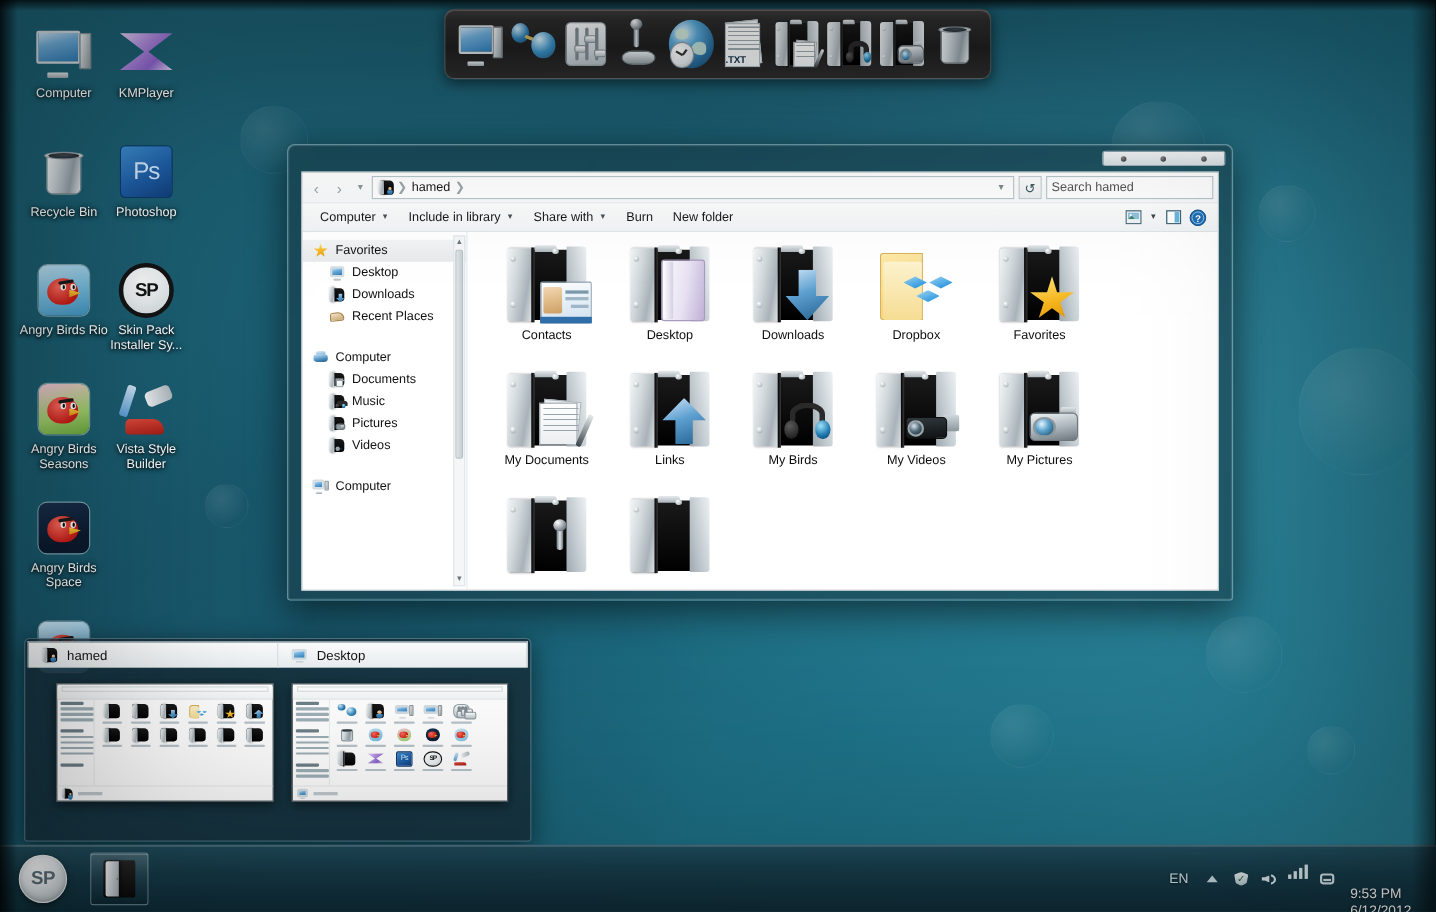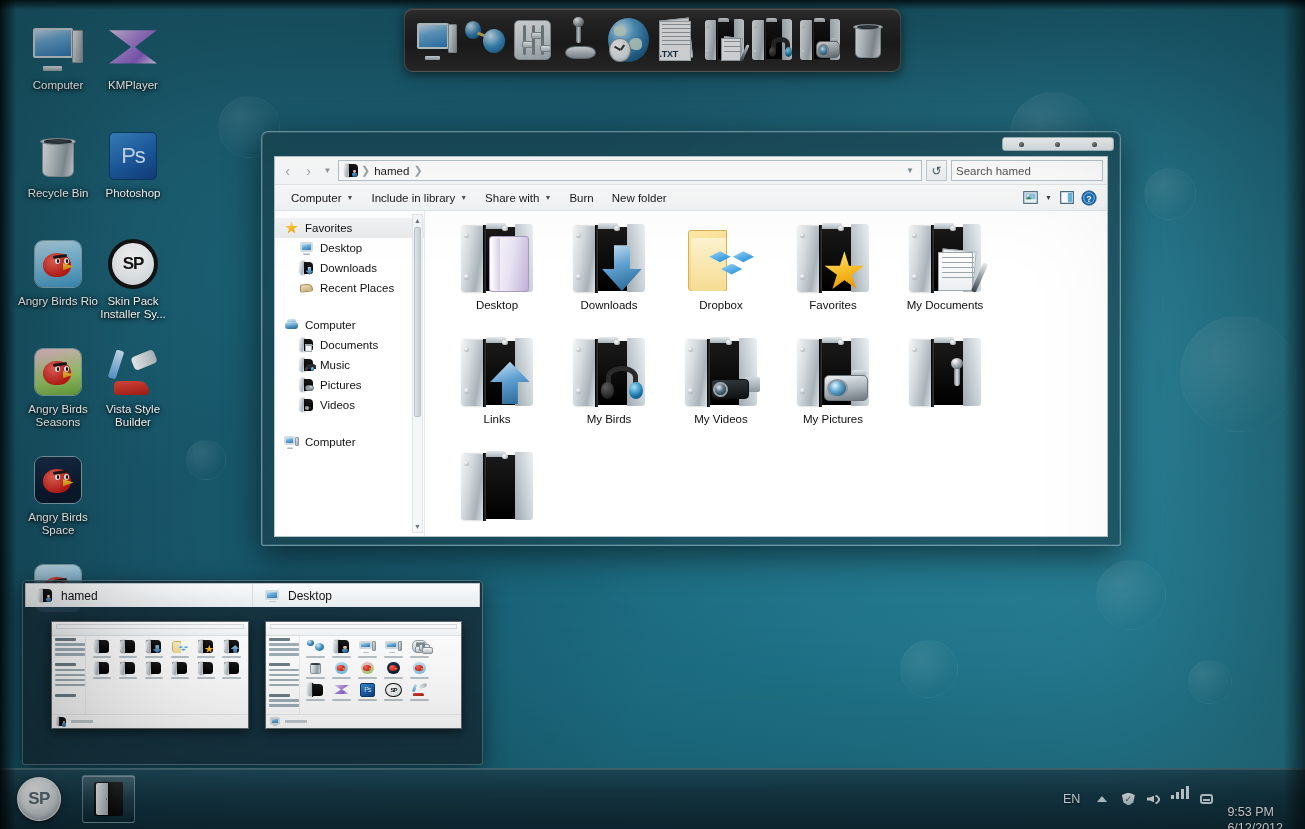--- a/index.html
+++ b/index.html
@@ -919,20 +919,43 @@
 
           <div id="navscroll">
             <div class="sarrow" style="top:0;">▲</div>
             <div class="thumb"></div>
             <div class="sarrow" style="bottom:0;">▼</div>
           </div>
         </div>
 
         <div id="files">
 
+          <div class="fileitem">
+            <div class="ficon">
+              <div class="i-folder-dark">
+                  <div class="back"></div>
+                  <div class="tab"></div>
+                  <div class="leaf-r"></div>
+                  <div class="leaf-l"></div>
+                  <div class="spine"></div>
+                <div class="rivet" style="left:6%;top:16%;"></div>
+                  <div class="rivet" style="left:6%;top:70%;"></div>
+                <div class="rivet" style="left:57%;top:6%;"></div>
+                </div>
+              <div class="i-badge" style="right:-4%;bottom:4%;width:62%;height:50%;">
+                <div style="position:absolute;inset:0;background:linear-gradient(170deg,#fdfefe,#cfe0ee);border:1px solid #93a6b5;border-radius:2px;"></div>
+                <div style="position:absolute;left:6%;top:14%;width:36%;height:62%;background:linear-gradient(170deg,#f2d8b2,#cf9f62);border-radius:2px;"></div>
+                <div style="position:absolute;right:6%;top:20%;width:46%;height:8%;background:#7b98ad;"></div>
+                <div style="position:absolute;right:6%;top:38%;width:46%;height:8%;background:#9fb6c6;"></div>
+                <div style="position:absolute;right:6%;top:56%;width:34%;height:8%;background:#9fb6c6;"></div>
+                <div style="position:absolute;left:0;bottom:0;width:100%;height:16%;background:#2f6ea8;"></div>
+              </div>
+            </div>
+            <div class="flabel">Contacts</div>
+          </div>
 
           <div class="fileitem">
             <div class="ficon">
               <div class="i-folder-dark">
                   <div class="back"></div>
                   <div class="tab"></div>
                   <div class="leaf-r"></div>
                   <div class="leaf-l"></div>
                   <div class="spine"></div>
                 <div class="rivet" style="left:6%;top:16%;"></div>

